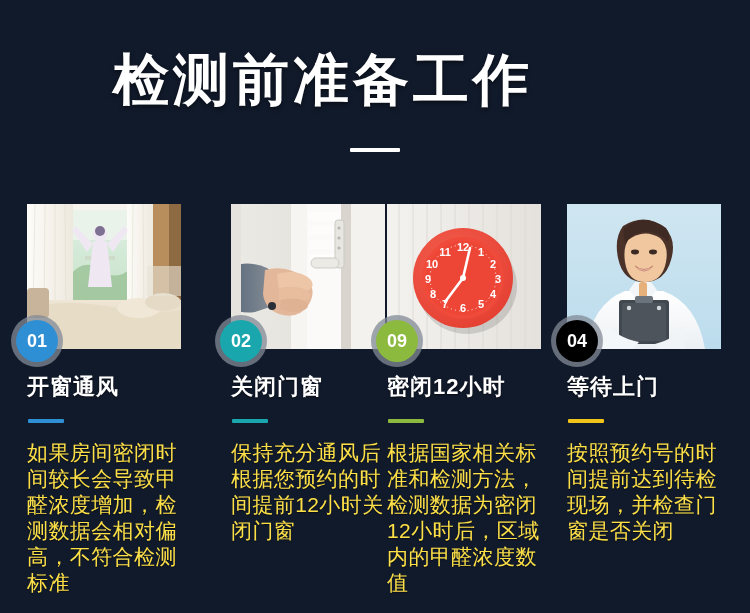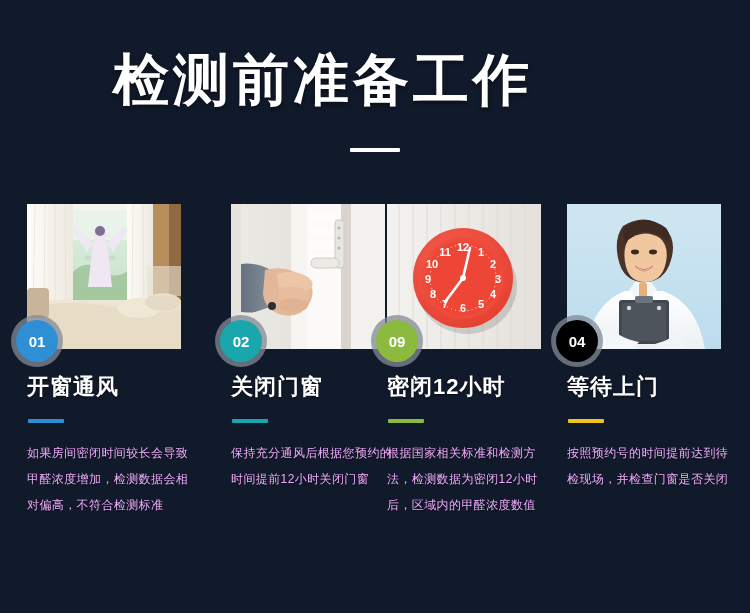--- a/index.html
+++ b/index.html
@@ -110,21 +110,21 @@
     z-index: 5;
   }
 
   .badge-inner {
     width: 42px;
     height: 42px;
     border-radius: 50%;
     display: flex;
     align-items: center;
     justify-content: center;
-    font-size: 15px;
+    font-size: 18px;
     font-weight: bold;
     color: #ffffff;
     letter-spacing: 0px;
     font-family: "Liberation Sans", "DejaVu Sans", sans-serif;
   }
 
   .card-heading {
     position: absolute;
     top: 170px;
     left: 9px;
@@ -144,23 +144,23 @@
     width: 36px;
     height: 4px;
     border-radius: 1px;
   }
 
   .card-body {
     position: absolute;
     top: 236px;
     left: 9px;
     width: 166px;
-    font-size: 12px;
+    font-size: 21px;
     line-height: 26px;
-    color: #f0abfc;
+    color: #fde047;
     letter-spacing: 0.4px;
     text-shadow: 0 1px 1px rgba(0,0,0,0.5);
   }
 </style>
 </head>
 <body style="background: rgb(17, 26, 43);">
 
 <div class="page">
 
   <div class="header">

